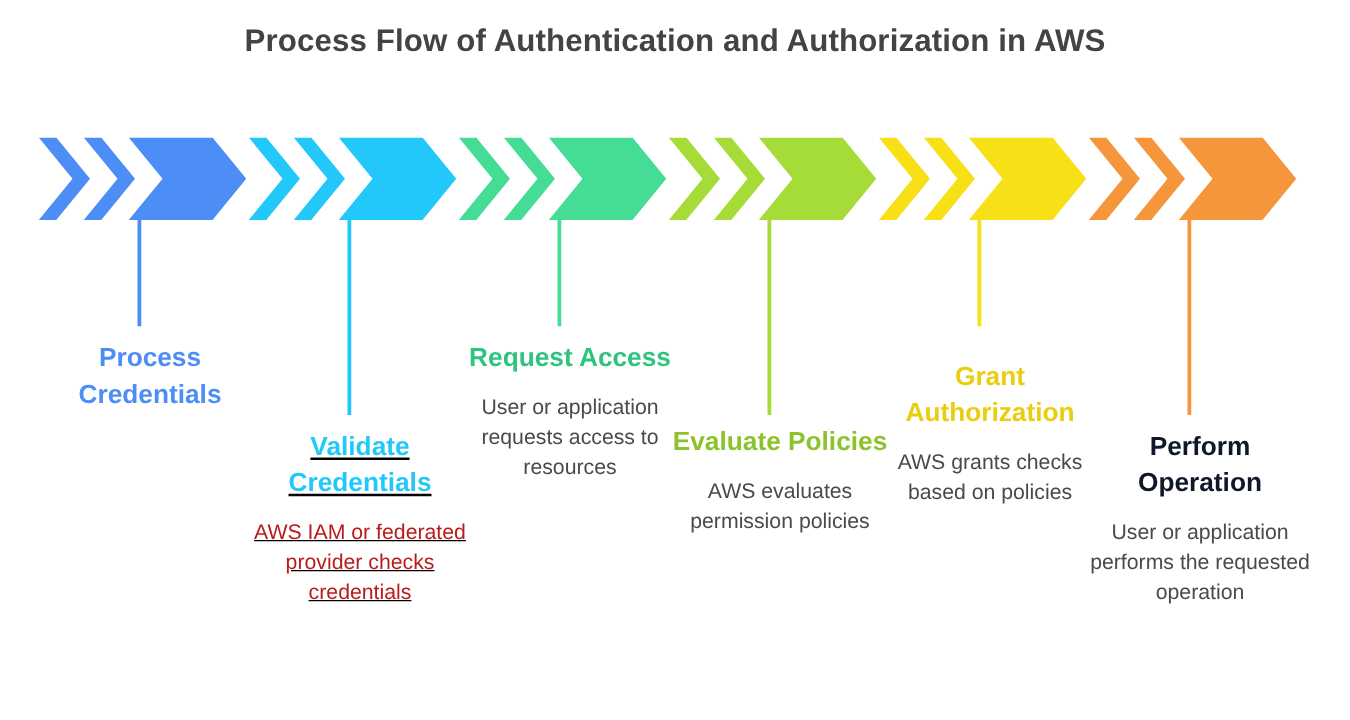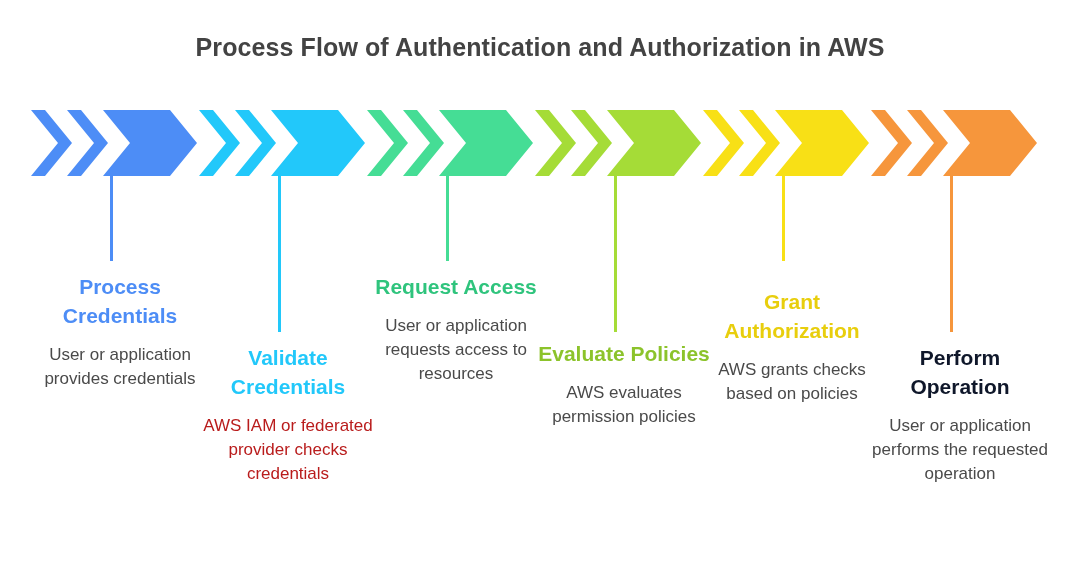--- a/index.html
+++ b/index.html
@@ -10,21 +10,21 @@
     width: 1080px;
     height: 576px;
     background: #ffffff;
     font-family: "Liberation Sans", sans-serif;
     overflow: hidden;
     position: relative;
   }
 
   #diagram-title {
     position: absolute;
-    top: 33px;
+    top: 19px;
     left: 0;
     width: 1080px;
     text-align: center;
     font-size: 25px;
     font-weight: bold;
     color: #434343;
     letter-spacing: 0.1px;
   }
 
   #stages {
@@ -90,33 +90,32 @@
       <div class="arrow-group">
         <svg width="178" height="66" viewBox="0 0 178 66" xmlns="http://www.w3.org/2000/svg">
           <path d="M0 0 L14 0 L41 33 L14 66 L0 66 L27 33 Z" fill="#4d8df6"></path>
           <path d="M36 0 L50 0 L77 33 L50 66 L36 66 L63 33 Z" fill="#4d8df6"></path>
           <path d="M72 0 L139 0 L166 33 L139 66 L72 66 L99 33 Z" fill="#4d8df6"></path>
         </svg>
       </div>
       <div class="connector" style="height: 85px; background: rgb(77, 141, 246);"></div>
       <div class="text-block" style="top: 163px;">
         <p class="stage-label" style="color: rgb(77, 141, 246);">Process Credentials</p>
-        <p class="stage-desc" style="color: rgb(74, 74, 74);">User or application provides credentials</p>
       </div>
     </div>
     <div class="stage" style="left: 199px;">
       <div class="arrow-group">
         <svg width="178" height="66" viewBox="0 0 178 66" xmlns="http://www.w3.org/2000/svg">
           <path d="M0 0 L14 0 L41 33 L14 66 L0 66 L27 33 Z" fill="#22c8fa"></path>
           <path d="M36 0 L50 0 L77 33 L50 66 L36 66 L63 33 Z" fill="#22c8fa"></path>
           <path d="M72 0 L139 0 L166 33 L139 66 L72 66 L99 33 Z" fill="#22c8fa"></path>
         </svg>
       </div>
       <div class="connector" style="height: 156px; background: rgb(34, 200, 250);"></div>
-      <div class="text-block" style="top: 234px;">
+      <div class="text-block" style="top: 234px; text-decoration: underline;">
         <p class="stage-label" style="color: rgb(34, 200, 250);">Validate Credentials</p>
         <p class="stage-desc" style="color: #b91c1c;">AWS IAM or federated provider checks credentials</p>
       </div>
     </div>
     <div class="stage" style="left: 367px;">
       <div class="arrow-group">
         <svg width="178" height="66" viewBox="0 0 178 66" xmlns="http://www.w3.org/2000/svg">
           <path d="M0 0 L14 0 L41 33 L14 66 L0 66 L27 33 Z" fill="#45dd95"></path>
           <path d="M36 0 L50 0 L77 33 L50 66 L36 66 L63 33 Z" fill="#45dd95"></path>
           <path d="M72 0 L139 0 L166 33 L139 66 L72 66 L99 33 Z" fill="#45dd95"></path>

